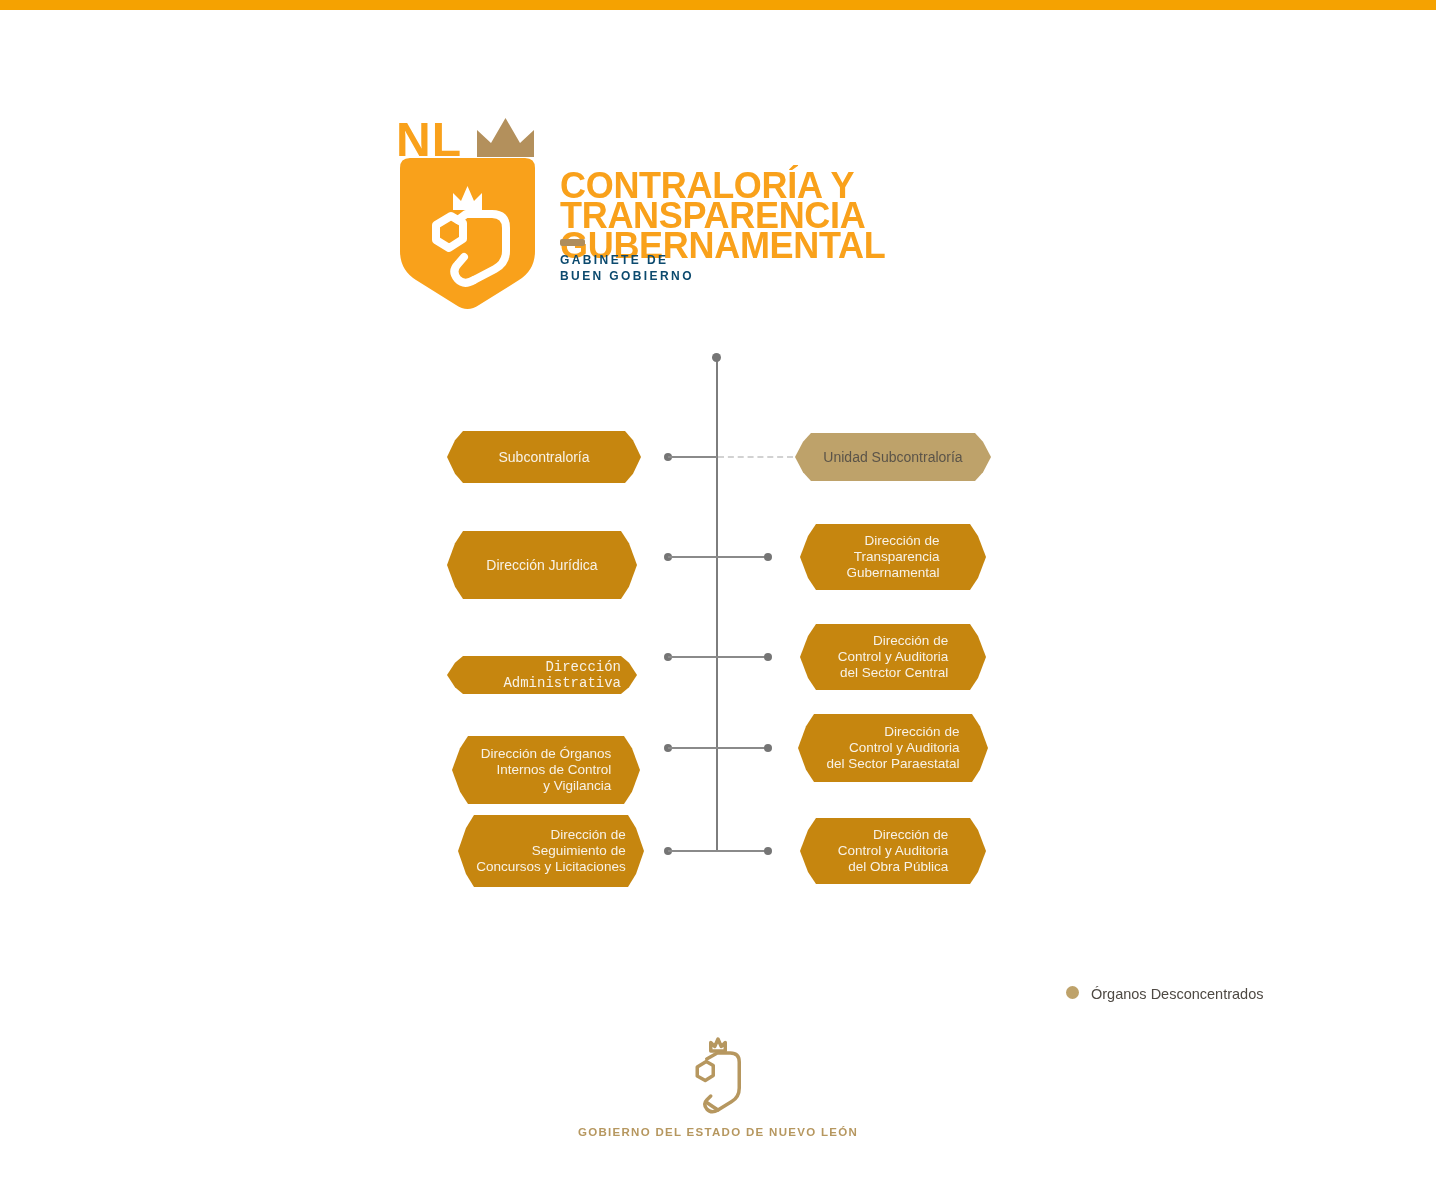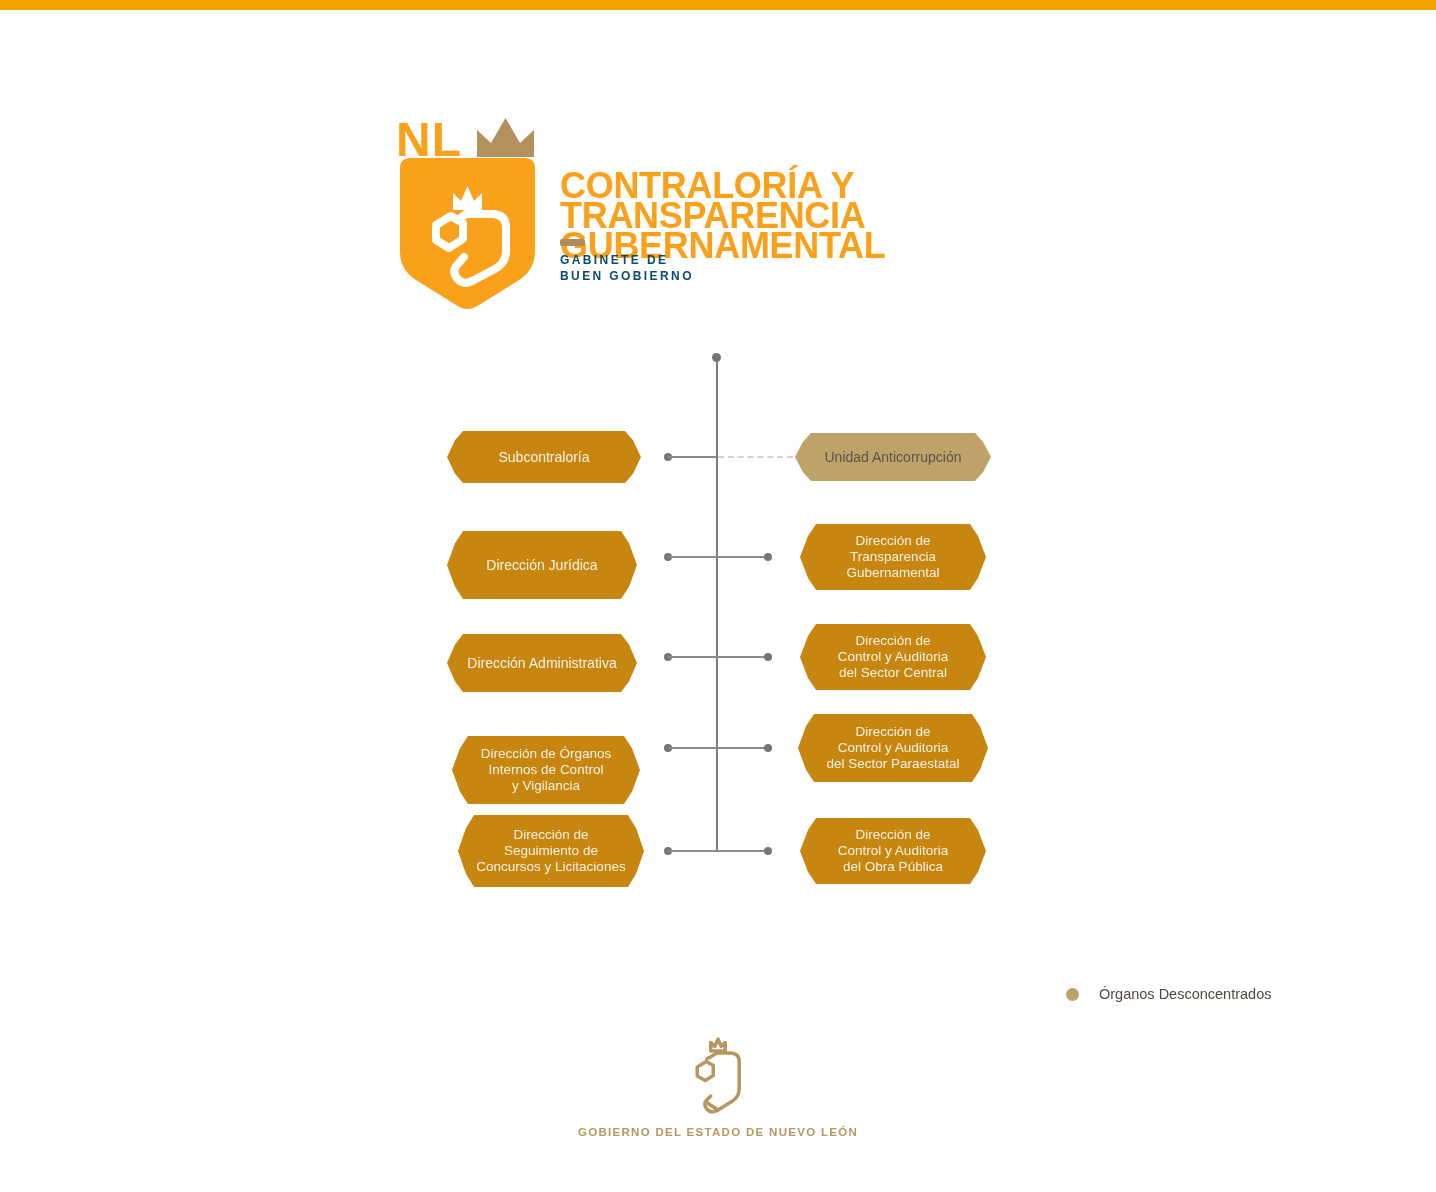--- a/index.html
+++ b/index.html
@@ -24,36 +24,36 @@
   #dep-subtitle { left:560px; top:252px; font-size:12px; font-weight:bold;
                   letter-spacing:2.4px; line-height:16px; color:#0c4a6e;
                   white-space:pre-line; }
 
   
   #vline { left:716px; top:357px; width:2px; height:494px; background:#7d7d7d; }
   #vline-topdot { left:712px; top:353px; width:9px; height:9px;
                   border-radius:50%; background:#757575; }
 
   .node { display:flex; align-items:center; justify-content:center;
-          text-align:center; font-size:13.5px; line-height:16px;
+          text-align:right; font-size:13.5px; line-height:16px;
           color:#F8F2E7; background:#C6860F; white-space:pre-line; padding:4px 16px;
           clip-path:polygon(0 50%, 8px 18%, 16px 0,
                             calc(100% - 16px) 0, calc(100% - 8px) 18%,
                             100% 50%,
                             calc(100% - 8px) 82%, calc(100% - 16px) 100%,
                             16px 100%, 8px 82%); }
   .node.tan { background:#BEA26A; color:#5B5449; }
   .node.one-line { font-size:14px; }
 
   .hline { height:2px; background:#8a8a8a; }
   .hline-dashed { height:0; border-top:2px dashed #d2d2d2; }
   .cdot { width:8px; height:8px; border-radius:50%; background:#757575; }
 
   
-  #legend { left:1066px; top:986px; display:flex; align-items:center; gap:20px; }
+  #legend { left:1066px; top:986px; display:flex; gap:12px; }
   #legend-dot { width:13px; height:13px; border-radius:50%; background:#BEA26A; }
   #legend-label { font-size:14.5px; color:#4E4943; }
 
   
   #footer-logo { left:684px; top:1036px; }
   #footer-caption { left:0; top:1126px; width:1436px; text-align:center;
                     font-size:11.5px; font-weight:bold; letter-spacing:1.3px;
                     color:#B6975F; }
 </style>
 </head>
@@ -83,31 +83,31 @@
 <div id="dep-subtitle" class="abs">GABINETE DE
 BUEN GOBIERNO</div>
 
 <div id="vline" class="abs"></div>
 <div id="vline-topdot" class="abs"></div>
 
 <div class="abs node one-line" style="left:447px; top:431px; width:194px; height:52px;">Subcontraloría</div>
 <div class="abs cdot" style="left:664px; top:453px;"></div>
 <div class="abs hline" style="left:668px; top:456px; width:49px;"></div>
 <div class="abs hline-dashed" style="left:718px; top:456px; width:75px;"></div>
-<div class="abs node tan one-line" style="left:795px; top:433px; width:196px; height:48px;">Unidad Anticorrupción</div>
+<div class="abs node tan one-line" style="left:795px; top:433px; width:196px; height:48px;">Unidad Subcontraloría</div>
 
 <div class="abs node one-line" style="left:447px; top:531px; width:190px; height:68px;">Dirección Jurídica</div>
 <div class="abs cdot" style="left:664px; top:553px;"></div>
 <div class="abs hline" style="left:668px; top:556px; width:100px;"></div>
 <div class="abs cdot" style="left:764px; top:553px;"></div>
 <div class="abs node" style="left:800px; top:524px; width:186px; height:66px;">Dirección de
 Transparencia
 Gubernamental</div>
 
-<div class="abs node one-line" style="left:447px; top:634px; width:190px; height:58px;">Dirección Administrativa</div>
+<div class="abs node one-line" style="left:447px; top:656px; width:190px; height:38px;font-family:Liberation Mono, monospace;">Dirección Administrativa</div>
 <div class="abs cdot" style="left:664px; top:653px;"></div>
 <div class="abs hline" style="left:668px; top:656px; width:100px;"></div>
 <div class="abs cdot" style="left:764px; top:653px;"></div>
 <div class="abs node" style="left:800px; top:624px; width:186px; height:66px;">Dirección de
 Control y Auditoria
 del Sector Central</div>
 
 <div class="abs node" style="left:452px; top:718px; width:188px; height:68px;margin-top:18px;">Dirección de Órganos
 Internos de Control
 y Vigilancia</div>

